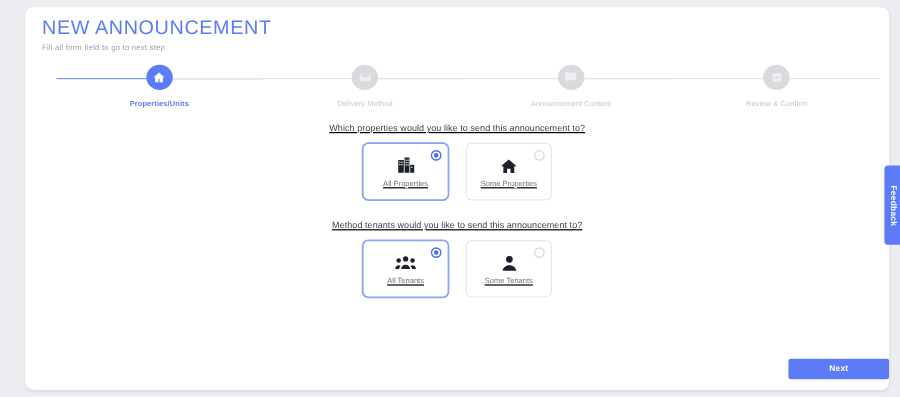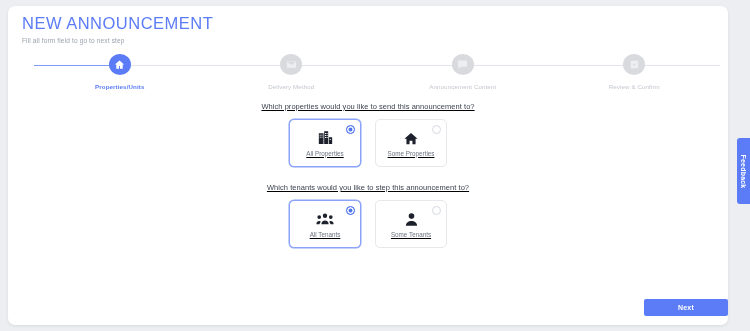--- a/index.html
+++ b/index.html
@@ -12,21 +12,21 @@
 
   body {
     background: #eceef1;
     font-family: "Liberation Sans", sans-serif;
     position: relative;
   }
 
   
   .page-card {
     position: absolute;
-    left: 8px;
+    left: 21px;
     top: 6px;
     width: 720px;
     height: 319px;
     background: #ffffff;
     border-radius: 7px;
     box-shadow: 0 1px 3px rgba(60, 70, 90, 0.10);
     overflow: hidden;
   }
 
   
@@ -314,21 +314,21 @@
               <path d="M12 3 1.5 12.2h3.2V21h5v-5.6h4.6V21h5v-8.8h3.2z"></path>
             </svg>
           </div>
           <div class="option-label">Some Properties</div>
         </div>
 
       </div>
     </div>
 
     <div class="question-group">
-      <div class="question">Which tenants would you like to step this announcement to?</div>
+      <div class="question">Method tenants would you like to send this announcement to?</div>
       <div class="cards">
 
         <div class="option-card selected">
           <div class="radio checked"></div>
           <div class="option-icon">
             <svg width="18" height="14" viewBox="0 0 28 20">
               <circle cx="14" cy="5" r="3.4"></circle>
               <circle cx="5" cy="7" r="2.9"></circle>
               <circle cx="23" cy="7" r="2.9"></circle>
               <path d="M8.3 18c0-3.2 2.5-5.6 5.7-5.6s5.7 2.4 5.7 5.6z"></path>

